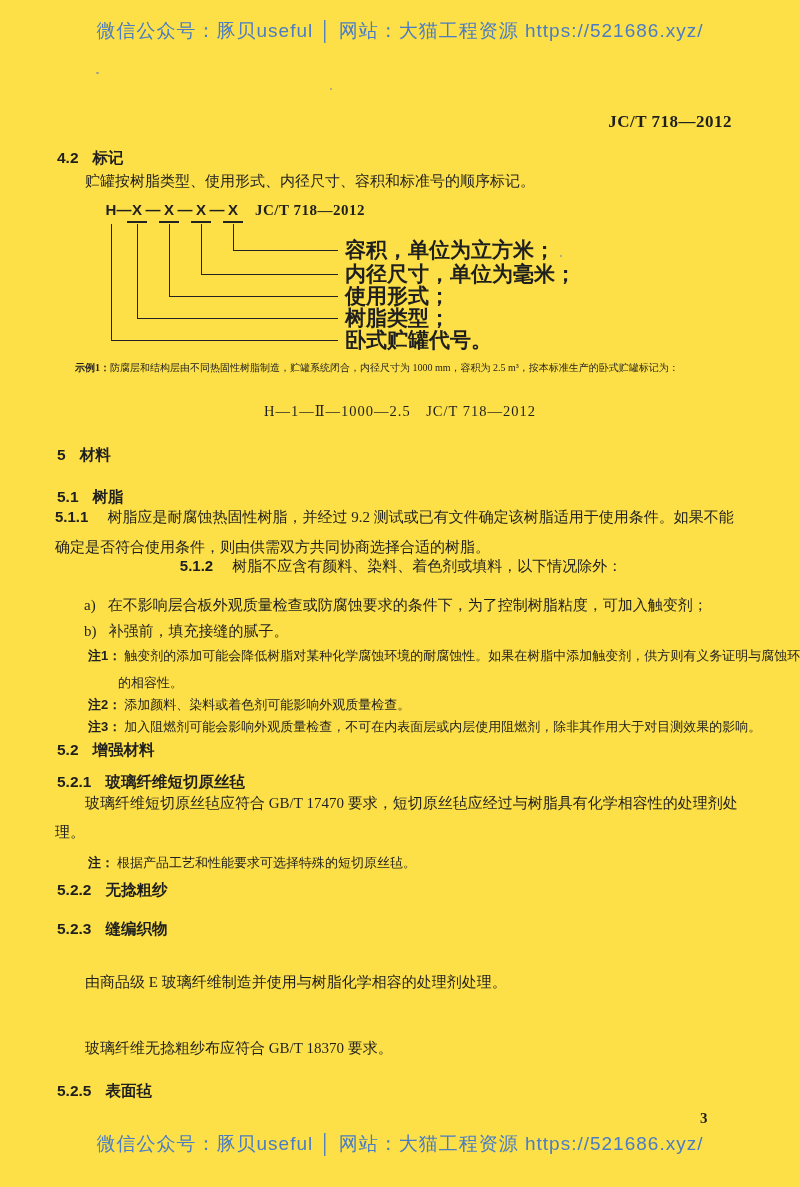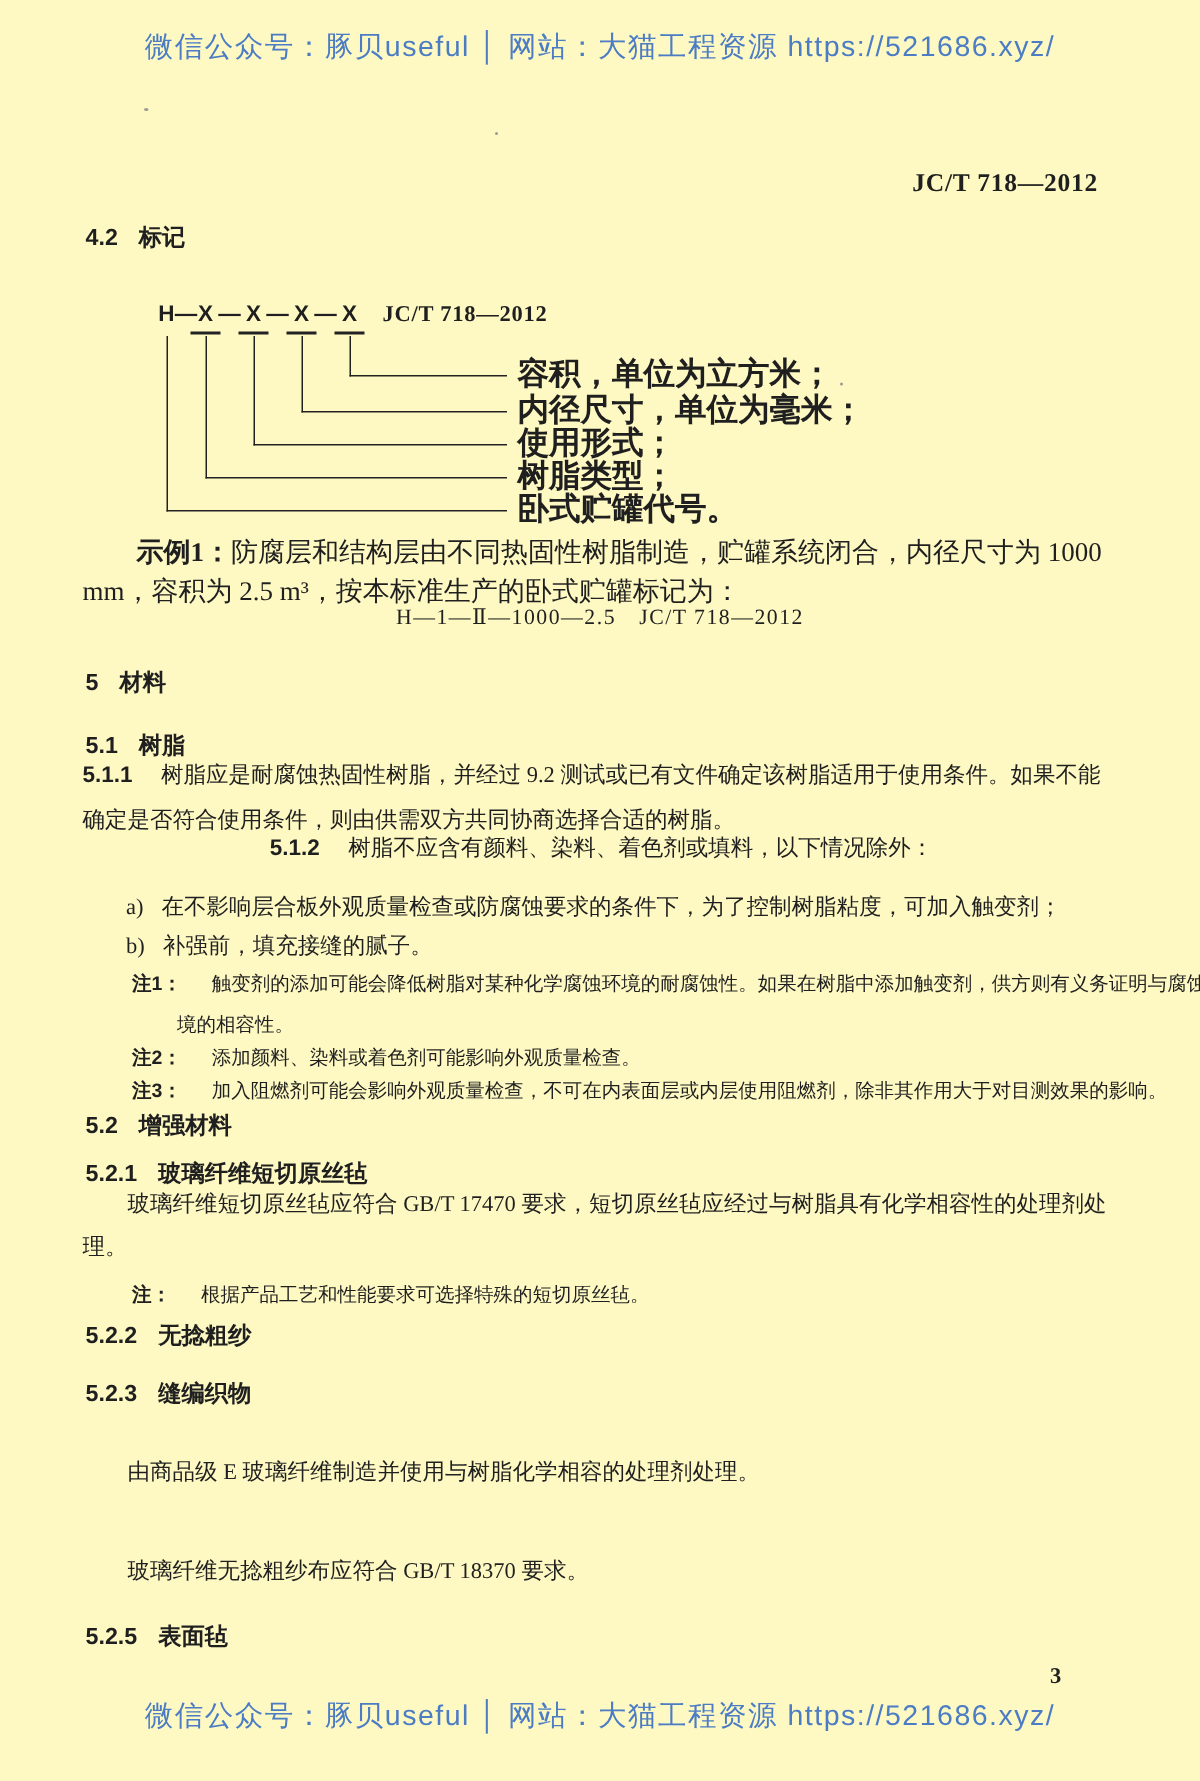--- a/index.html
+++ b/index.html
@@ -1,18 +1,18 @@
 <!DOCTYPE html>
 <html><head>
 <meta charset="utf-8">
 <style>
   html,body{margin:0;padding:0;background:#e8e8e8;}
   .page{
     position:relative;width:800px;height:1187px;margin:0 auto;
-    background:#fef9c3;color:#1f1f1f;overflow:hidden;
+    background:#fde047;color:#1f1f1f;overflow:hidden;
     font-family:"Liberation Serif","DejaVu Serif",serif;
   }
   .abs{position:absolute;}
   .wm{
     width:100%;text-align:center;font-size:19px;letter-spacing:1px;
     font-family:"Liberation Sans","DejaVu Sans",sans-serif;
   }
   .doccode{
     right:68px;font-size:17px;font-weight:bold;
     font-family:"Liberation Serif","DejaVu Serif",serif;letter-spacing:.5px;
@@ -32,23 +32,23 @@
   }
   .listitem{
     left:55px;width:700px;font-size:15px;line-height:26px;margin:0;
     padding-left:57px;text-indent:-28px;
   }
   .ilabel{margin-right:12px;}
   .note{
     left:55px;width:706px;font-size:13px;line-height:27px;margin:0;
     padding-left:63px;text-indent:-30px;
   }
-  .nlabel{font-weight:bold;margin-right:20px;font-family:"Liberation Sans","DejaVu Sans",sans-serif;}
+  .nlabel{font-weight:bold;margin-right:3px;font-family:"Liberation Sans","DejaVu Sans",sans-serif;}
   .example{
-    left:55px;width:694px;font-size:18px;line-height:26px;margin:0;text-indent:2em;
+    left:55px;width:694px;font-size:10px;line-height:26px;margin:0;text-indent:2em;
   }
   .exlabel{font-weight:bold;}
   .formula{left:0;width:800px;text-align:center;font-size:14.5px;letter-spacing:1px;}
   
   .diagram{left:105px;top:200px;width:660px;height:152px;}
   .dchar{
     position:absolute;top:0;transform:translateX(-50%);
     font-size:15px;font-weight:bold;line-height:20px;
     font-family:"Liberation Sans","DejaVu Sans",sans-serif;
   }
@@ -75,20 +75,21 @@
   <div class="speck" style="left:96px;top:72px;width:3px;height:2px;"></div>
   <div class="speck" style="left:330px;top:88px;width:2px;height:2px;"></div>
   <div class="speck" style="left:560px;top:255px;width:2px;height:2px;"></div>
 
   <div class="abs doccode" style="top:112px;">JC/T 718—2012</div>
 
   <div class="abs h2" style="top:148px;">
     <span class="hnum">4.2</span><span>标记</span>
   </div>
 
+  <p class="abs body indent" style="top:166px;">贮罐按树脂类型、使用形式、内径尺寸、容积和标准号的顺序标记。</p>
 
   <div class="abs diagram">
     <span class="dchar" style="left:6px;">H</span>
     <span class="dchar" style="left:19px;">—</span>
     <span class="dchar" style="left:32px;">X</span>
     <span class="dchar" style="left:48px;">—</span>
     <span class="dchar" style="left:64px;">X</span>
     <span class="dchar" style="left:80px;">—</span>
     <span class="dchar" style="left:96px;">X</span>
     <span class="dchar" style="left:112px;">—</span>

